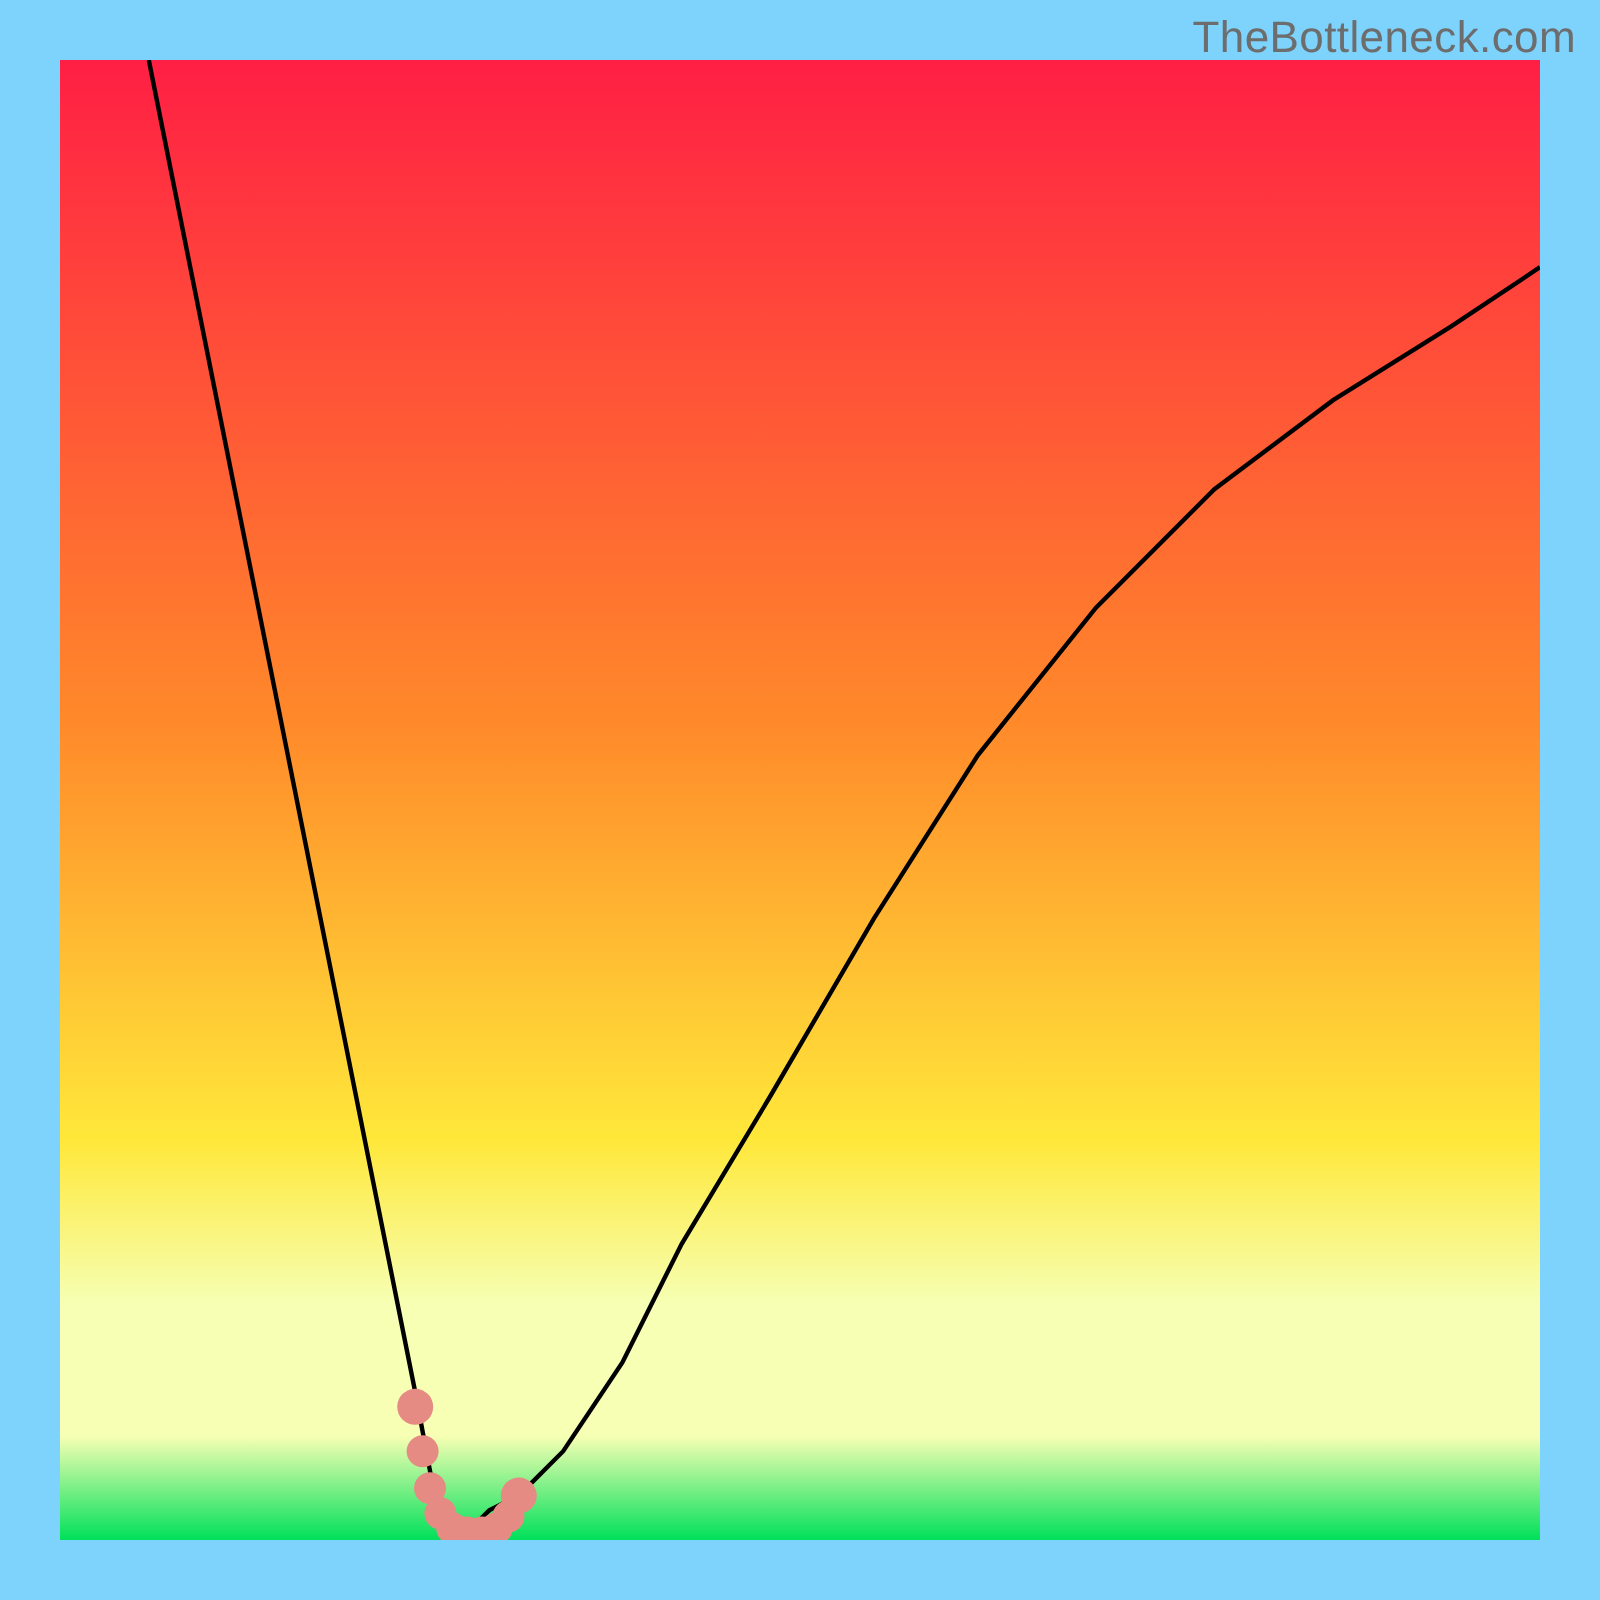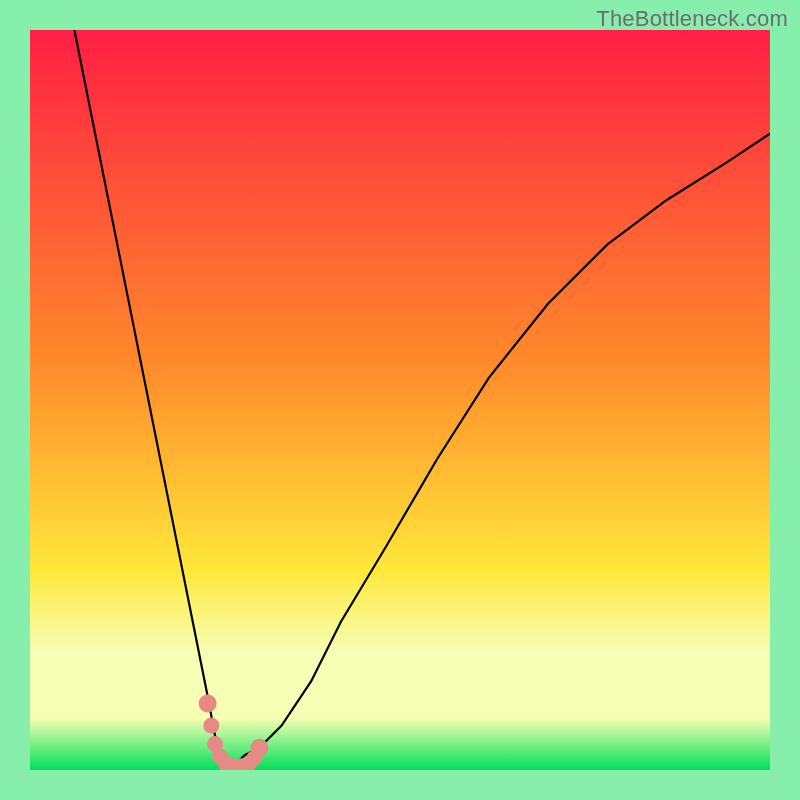--- a/index.html
+++ b/index.html
@@ -8,21 +8,21 @@
     width: 800px;
     height: 800px;
     background: #000;
     font-family: Arial, Helvetica, sans-serif;
     overflow: hidden;
   }
   .outer {
     position: relative;
     width: 800px;
     height: 800px;
-    background: #86efac;
+    background: #7dd3fc;
   }
   .chart-area {
     position: absolute;
     left: 30px;
     top: 30px;
     width: 740px;
     height: 740px;
     
   }
   .watermark {

